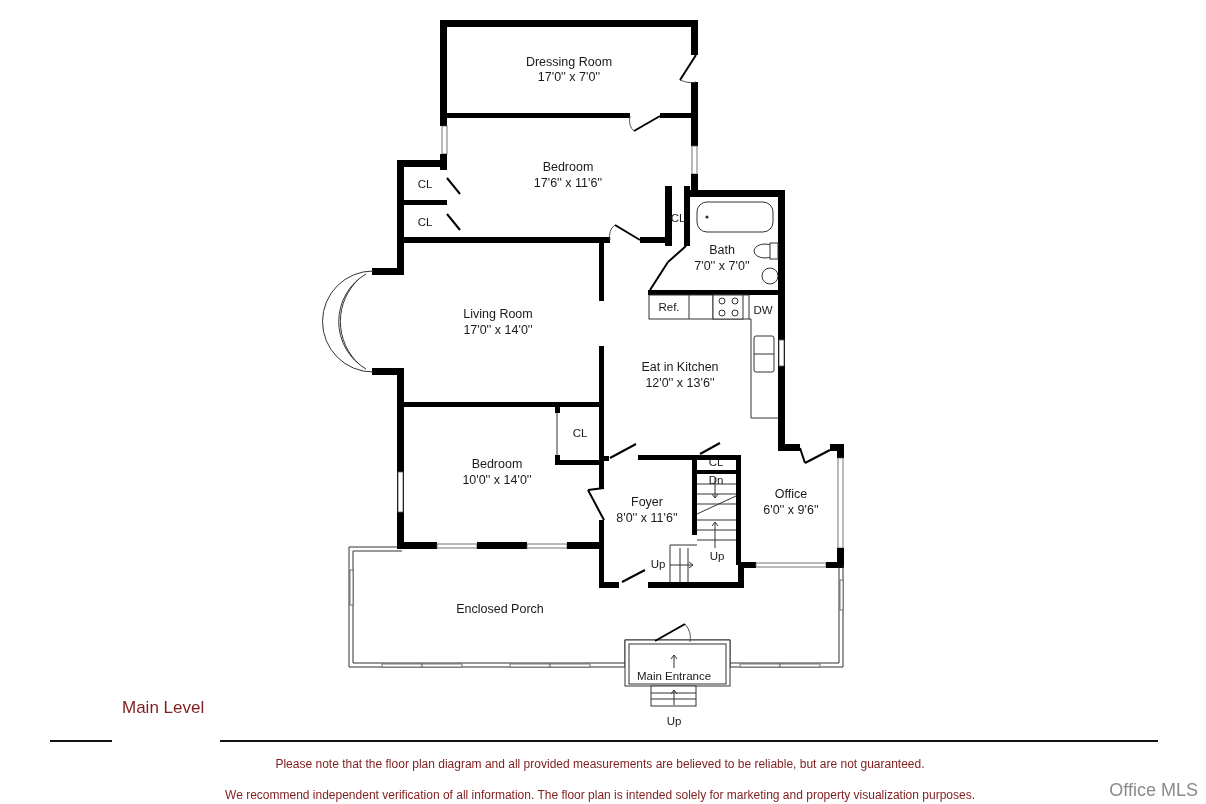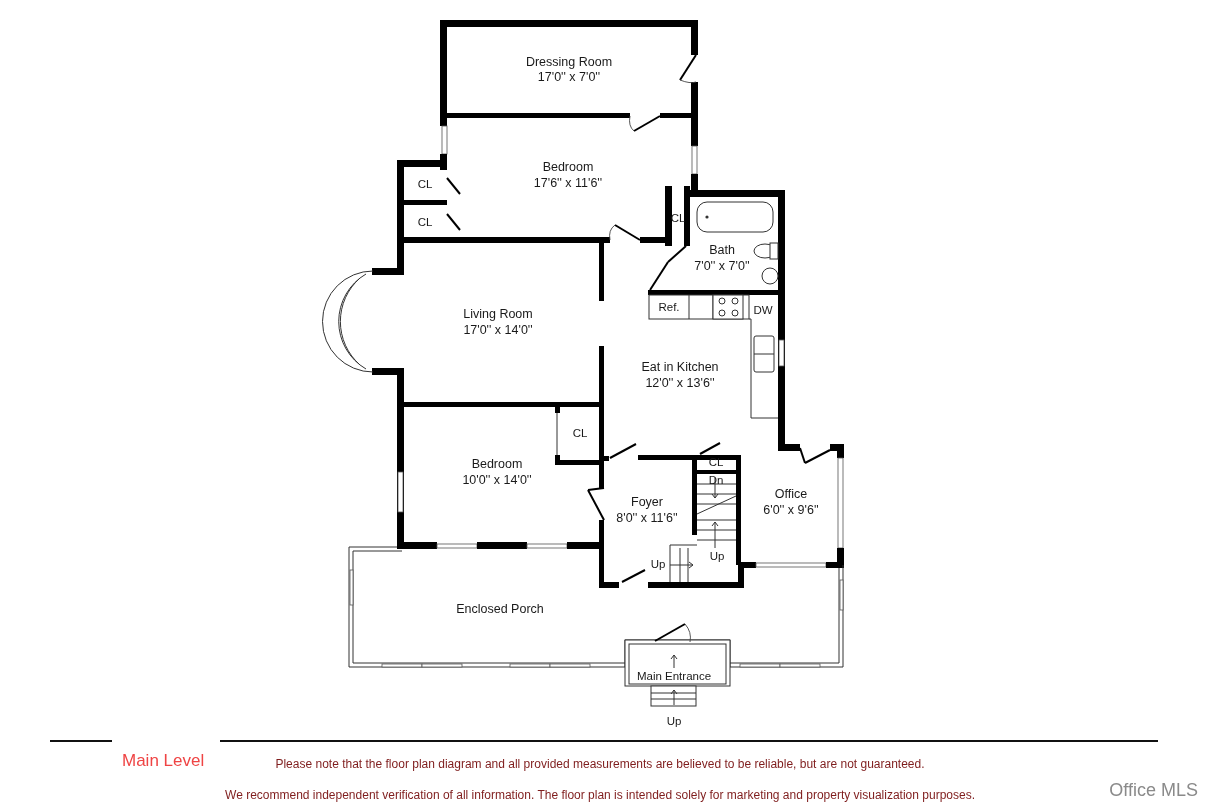--- a/index.html
+++ b/index.html
@@ -5,21 +5,21 @@
     html, body { margin: 0; padding: 0; background: #ffffff; }
     body { width: 1206px; height: 804px; position: relative; overflow: hidden; font-family: "Liberation Sans", sans-serif; }
     #plan { position: absolute; left: 0; top: 0; width: 1206px; height: 804px; }
     .room-label { font-family: "Liberation Sans", sans-serif; font-size: 12.5px; fill: #1a1a1a; text-anchor: middle; }
     .small-label { font-family: "Liberation Sans", sans-serif; font-size: 11.5px; fill: #1a1a1a; text-anchor: middle; }
     .wall { fill: #000; }
     .thin { stroke: #333; stroke-width: 1; fill: none; }
     .win { fill: #fff; stroke: #555; stroke-width: 0.8; }
     .door { stroke: #000; stroke-width: 2; fill: none; }
     .swing { stroke: #444; stroke-width: 0.9; fill: none; }
-    .level-title { position: absolute; left: 122px; top: 751px; font-size: 17px; color: #ef4444; }
+    .level-title { position: absolute; left: 122px; top: 698px; font-size: 17px; color: #7f1d1d; }
     .disclaimer { position: absolute; left: 0; width: 1200px; text-align: center; font-size: 12px; color: #7f1d1d; }
     .watermark { position: absolute; right: 8px; top: 780px; font-size: 18px; color: #8a8a8a; }
     .rule { position: absolute; height: 2px; background: #111; top: 740px; }
   </style>
 </head>
 <body>
 
 <svg id="plan" viewBox="0 0 1206 804" xmlns="http://www.w3.org/2000/svg">
 
   <g>

